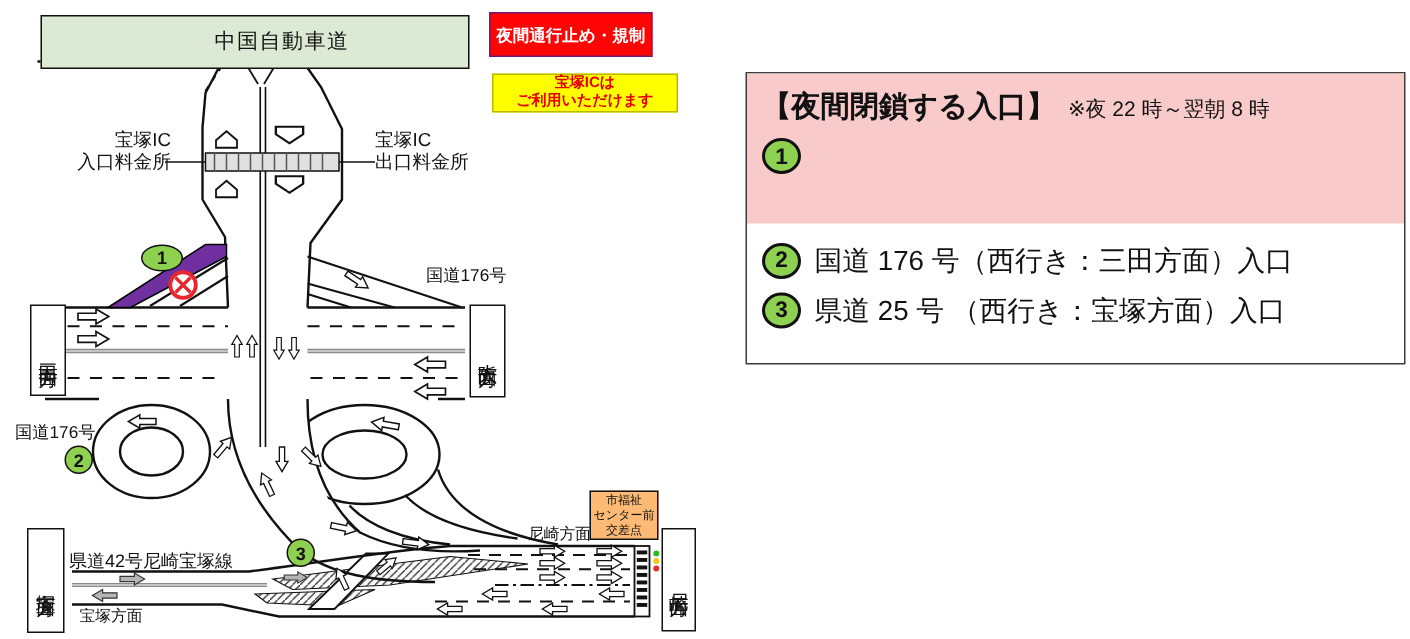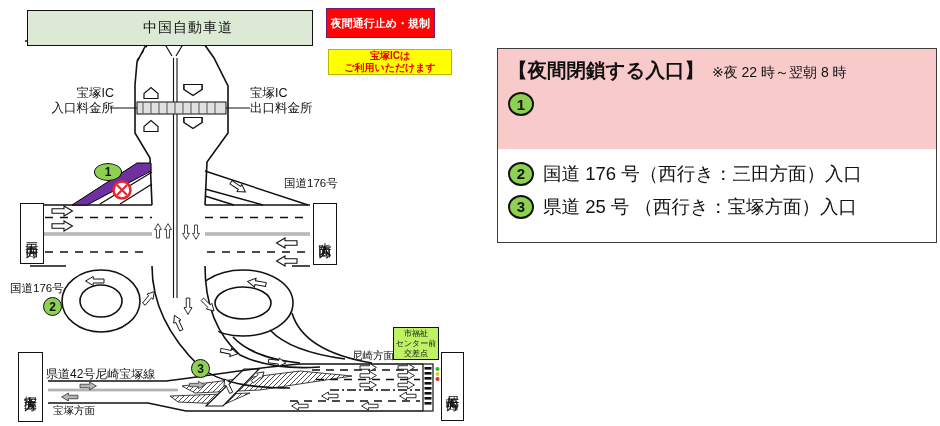--- a/index.html
+++ b/index.html
@@ -23,21 +23,21 @@
   .toll-label{font-size:12.5px;line-height:1.18;}
   .toll-left{left:34px;top:86px;width:80px;text-align:right;}
   .toll-right{left:250px;top:86px;width:90px;text-align:left;}
   .rt-label{font-size:11.5px;}
   .vbox{border:1.5px solid #111;background:#fff;writing-mode:vertical-rl;text-orientation:upright;
         display:flex;align-items:center;justify-content:center;font-size:13px;line-height:1;
         letter-spacing:1px;}
   .marker{background:var(--marker-green);border:1.8px solid #111;border-radius:50%;
         display:flex;align-items:center;justify-content:center;font-weight:bold;font-size:12px;}
   .small-dir{font-size:10.5px;}
-  .xing-box{left:393px;top:327px;width:46px;height:33px;border:1.2px solid #111;background:#bef264;
+  .xing-box{left:393px;top:327px;width:46px;height:33px;border:1.2px solid #111;background:#fdba74;
         font-size:8px;line-height:1.25;display:flex;flex-direction:column;align-items:center;justify-content:center;}
   
   .panel{left:497px;top:48px;width:440px;height:195px;border:1.5px solid #3c3c3c;background:#fff;}
   .panel-top{background:var(--pink);height:100px;padding:6px 10px 0 10px;}
   .panel-bottom{padding:4px 10px 0 10px;}
   .hdr-row{display:flex;align-items:baseline;gap:8px;margin-top:2px;}
   .hdr{font-weight:bold;font-size:19.5px;}
   .note{font-size:14px;}
   .item{display:flex;align-items:center;gap:9px;margin-top:8px;font-size:18.5px;}
   .num{flex:0 0 auto;width:26px;height:24px;background:var(--marker-green);

